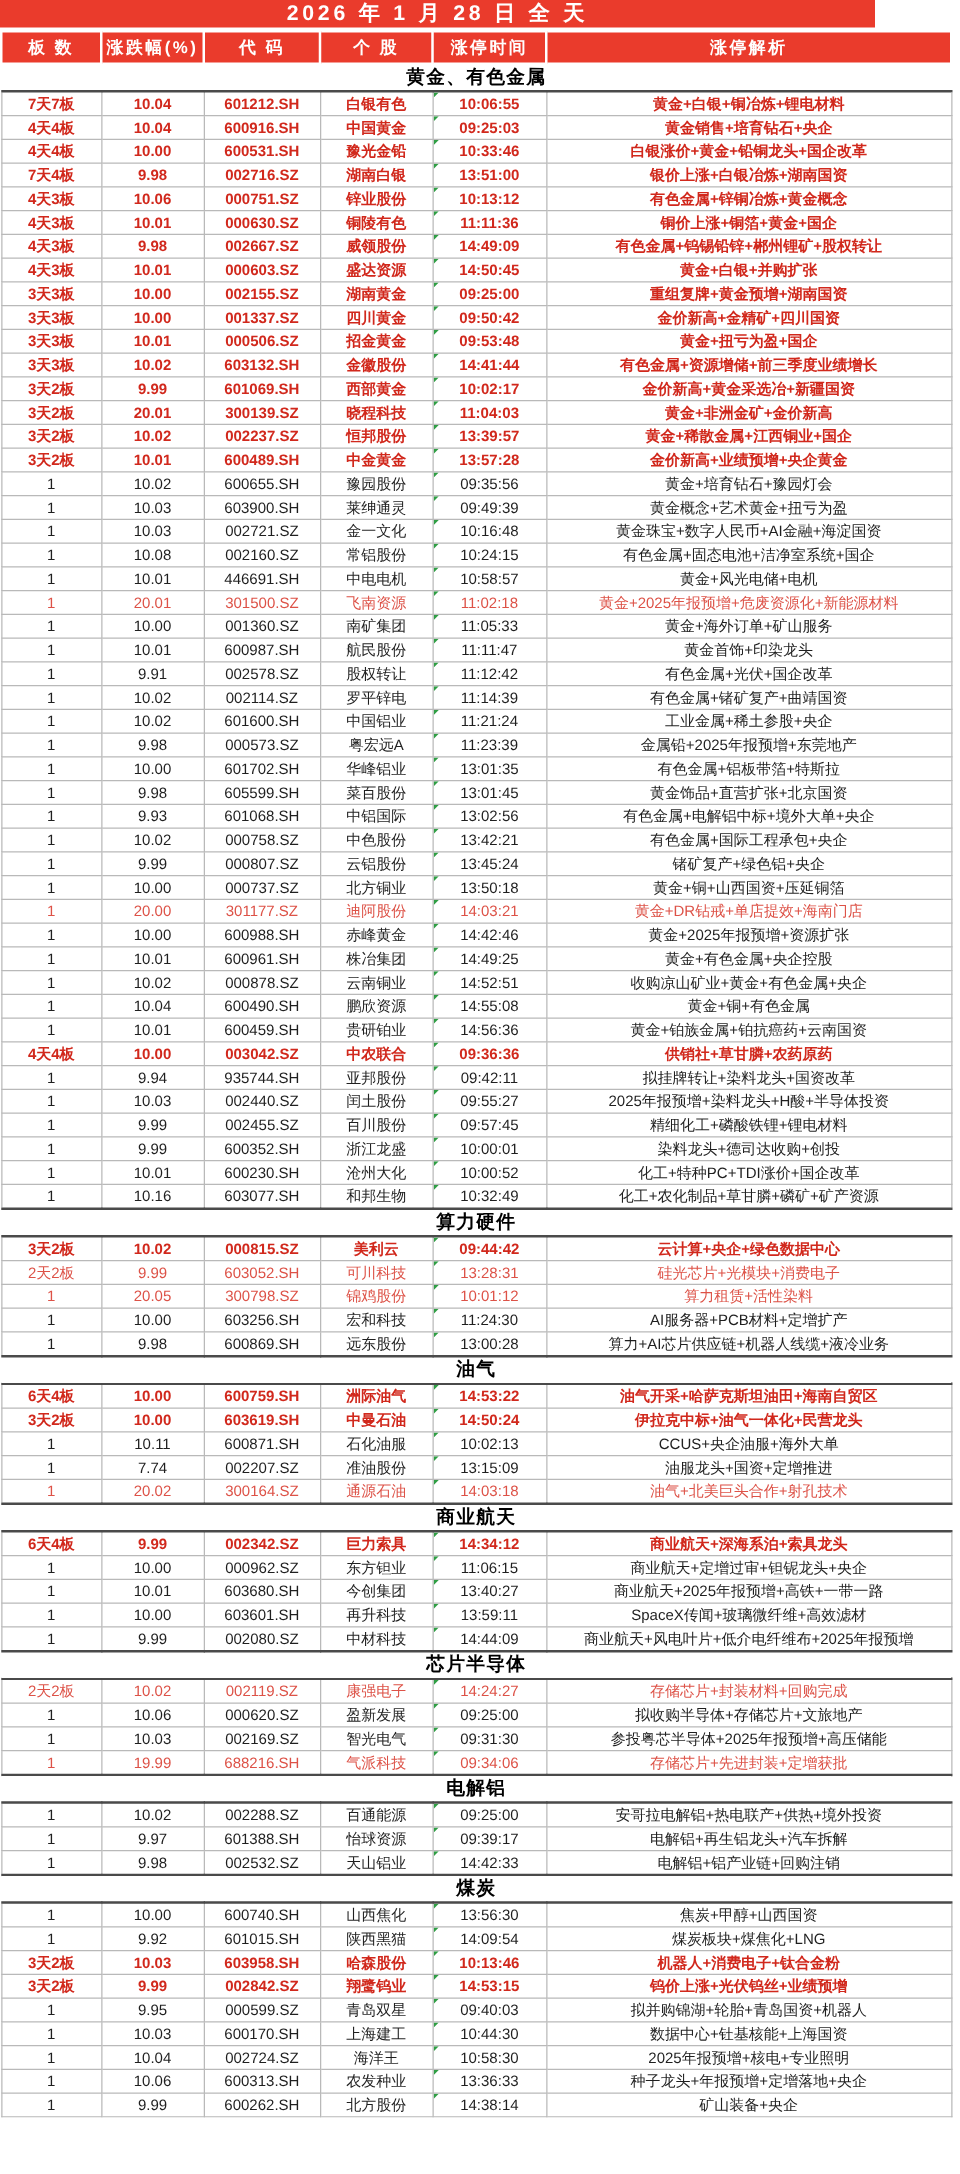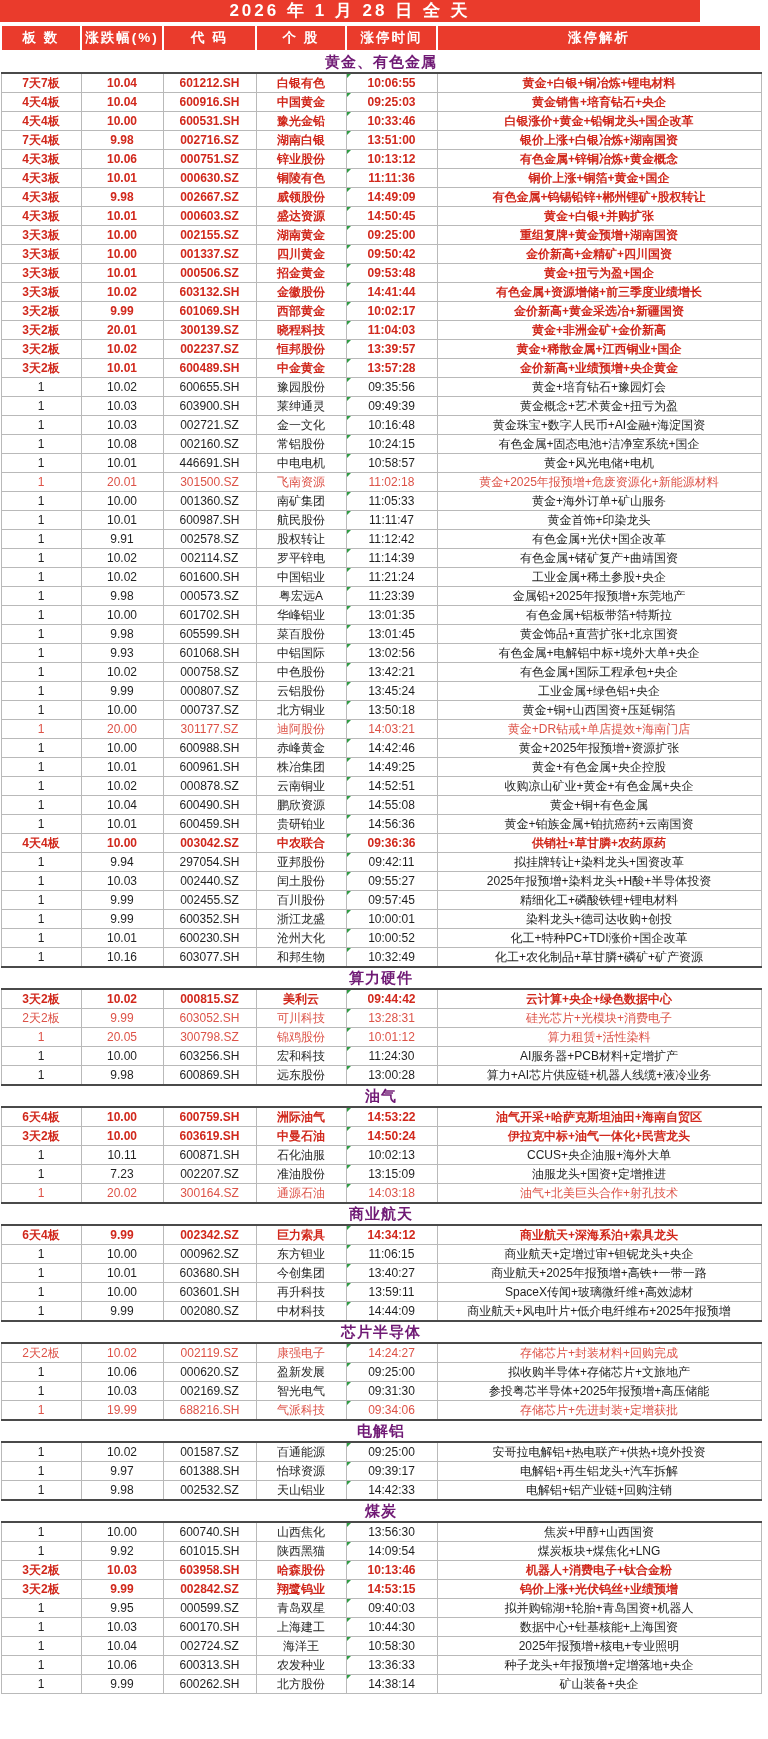--- a/index.html
+++ b/index.html
@@ -51,21 +51,21 @@
     border:1px solid #b9b9b9;
     padding:0 2px;
     white-space:nowrap;
     overflow:hidden;
     color:#1f1f1f;
     position:relative;
   }
   tr.section-row td{
     font-size:15px;
     font-weight:bold;
-    color:#701a75;
+    color:#000000;
     height:20px;
     line-height:20px;
     border-left:none;
     border-right:none;
     border-top:2px solid #4a4a4a;
     border-bottom:2px solid #4a4a4a;
     background:#fff;
     letter-spacing:1px;
   }
   tr.style-bold td{color:var(--red-bold);font-weight:bold;}
@@ -363,21 +363,21 @@
           <td>中色股份</td>
           <td>13:42:21<span class="corner-mark"></span></td>
           <td>有色金属+国际工程承包+央企</td>
         </tr>
         <tr class="style-black">
           <td>1</td>
           <td>9.99</td>
           <td>000807.SZ</td>
           <td>云铝股份</td>
           <td>13:45:24<span class="corner-mark"></span></td>
-          <td>工业金属+绿色铝+央企</td>
+          <td>锗矿复产+绿色铝+央企</td>
         </tr>
         <tr class="style-black">
           <td>1</td>
           <td>10.00</td>
           <td>000737.SZ</td>
           <td>北方铜业</td>
           <td>13:50:18<span class="corner-mark"></span></td>
           <td>黄金+铜+山西国资+压延铜箔</td>
         </tr>
         <tr class="style-red">
@@ -432,21 +432,21 @@
           <td>4天4板</td>
           <td>10.00</td>
           <td>003042.SZ</td>
           <td>中农联合</td>
           <td>09:36:36<span class="corner-mark"></span></td>
           <td>供销社+草甘膦+农药原药</td>
         </tr>
         <tr class="style-black">
           <td>1</td>
           <td>9.94</td>
-          <td>297054.SH</td>
+          <td>935744.SH</td>
           <td>亚邦股份</td>
           <td>09:42:11<span class="corner-mark"></span></td>
           <td>拟挂牌转让+染料龙头+国资改革</td>
         </tr>
         <tr class="style-black">
           <td>1</td>
           <td>10.03</td>
           <td>002440.SZ</td>
           <td>闰土股份</td>
           <td>09:55:27<span class="corner-mark"></span></td>
@@ -549,21 +549,21 @@
         <tr class="style-black">
           <td>1</td>
           <td>10.11</td>
           <td>600871.SH</td>
           <td>石化油服</td>
           <td>10:02:13<span class="corner-mark"></span></td>
           <td>CCUS+央企油服+海外大单</td>
         </tr>
         <tr class="style-black">
           <td>1</td>
-          <td>7.23</td>
+          <td>7.74</td>
           <td>002207.SZ</td>
           <td>准油股份</td>
           <td>13:15:09<span class="corner-mark"></span></td>
           <td>油服龙头+国资+定增推进</td>
         </tr>
         <tr class="style-red">
           <td>1</td>
           <td>20.02</td>
           <td>300164.SZ</td>
           <td>通源石油</td>
@@ -647,21 +647,21 @@
           <td>气派科技</td>
           <td>09:34:06<span class="corner-mark"></span></td>
           <td>存储芯片+先进封装+定增获批</td>
         </tr>
         <tr class="section-row">
           <td colspan="6">电解铝</td>
         </tr>
         <tr class="style-black">
           <td>1</td>
           <td>10.02</td>
-          <td>001587.SZ</td>
+          <td>002288.SZ</td>
           <td>百通能源</td>
           <td>09:25:00<span class="corner-mark"></span></td>
           <td>安哥拉电解铝+热电联产+供热+境外投资</td>
         </tr>
         <tr class="style-black">
           <td>1</td>
           <td>9.97</td>
           <td>601388.SH</td>
           <td>怡球资源</td>
           <td>09:39:17<span class="corner-mark"></span></td>

